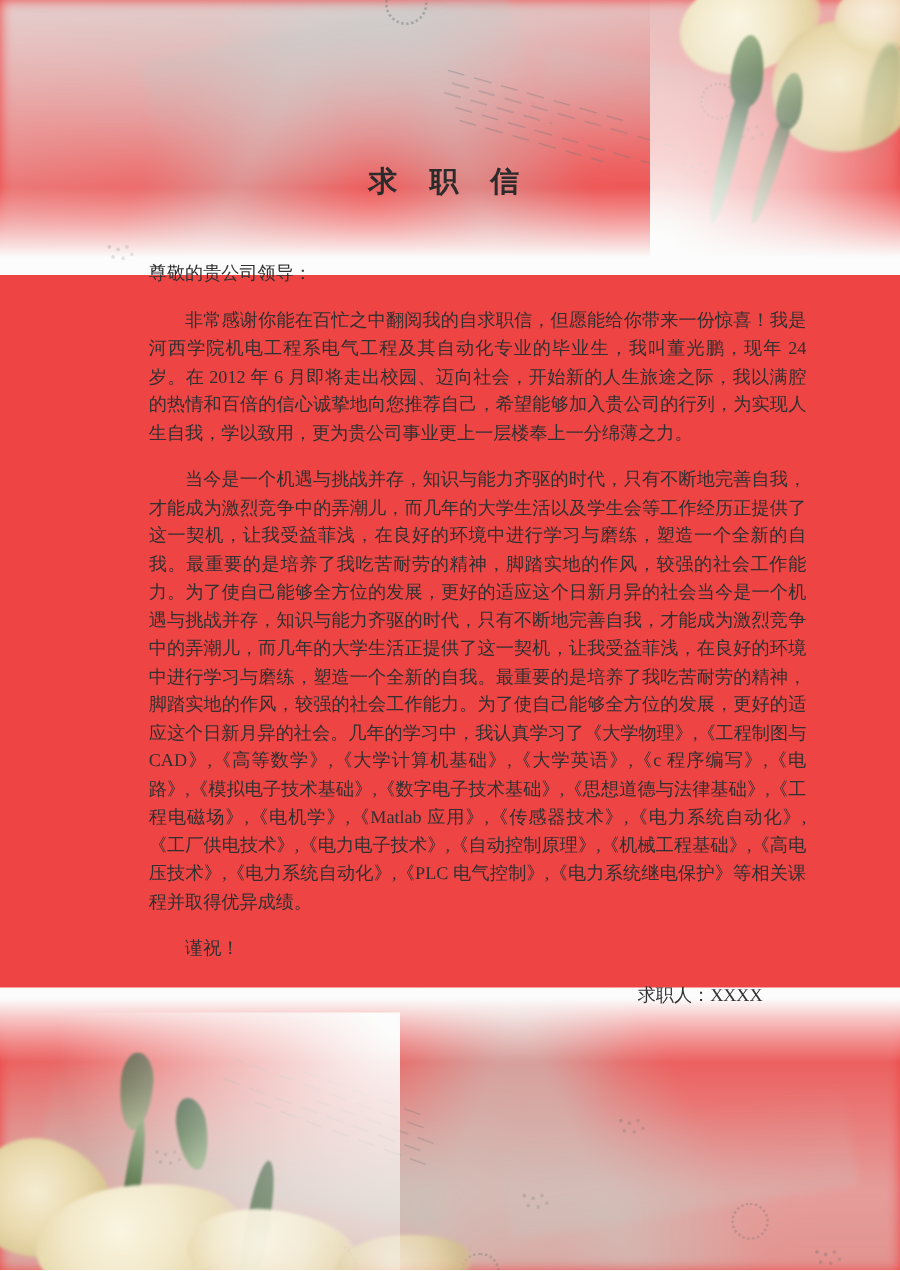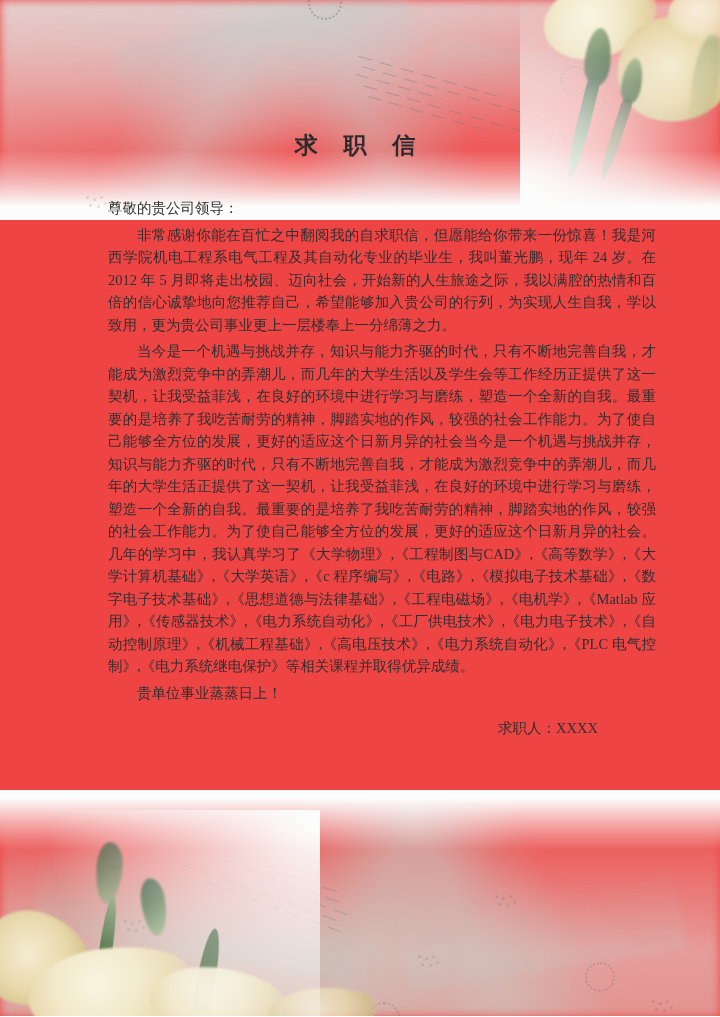--- a/index.html
+++ b/index.html
@@ -77,24 +77,24 @@
   
   .title{
     position:absolute;left:0;top:130px;width:720px;margin:0;
     text-align:center;font-size:23px;font-weight:bold;color:#2b2b2b;
     letter-spacing:10px;font-family:"Liberation Serif","DejaVu Serif",serif;
   }
   .letter{
     position:absolute;left:104px;top:193px;width:556px;
     font-size:14.5px;line-height:22.5px;color:#303030;text-align:justify;
   }
-  .letter p{margin:4px;}
+  .letter p{margin:15px;}
   .letter .indent{text-indent:2em;}
   .sign-block{margin-top:13px;text-align:right;padding-right:50px;}
-  .sign-block p{margin:12px;}
+  .sign-block p{margin:0;}
 </style>
 </head>
 <body>
 
 <div class="page">
 
   <div class="band band-top"></div>
   <div class="crease c1"></div>
   <div class="crease c2"></div>
   <div class="band band-top-fade"></div>
@@ -152,21 +152,21 @@
   <div class="petal" style="left:28px;top:948px;width:165px;height:85px;transform:rotate(-8deg);"></div>
   <div class="petal" style="left:150px;top:968px;width:135px;height:70px;transform:rotate(6deg);opacity:.95;"></div>
   <div class="petal deep" style="left:268px;top:988px;width:110px;height:50px;transform:rotate(-4deg);opacity:.8;"></div>
   <div class="cluster-fade" style="left:0;top:810px;width:320px;height:207px;
        background:radial-gradient(circle at 100% 0%, #fbfcfb 5%, rgba(251,252,251,.5) 40%, rgba(251,252,251,0) 72%);"></div>
 
   <h1 class="title">求 职 信</h1>
 
   <div class="letter">
     <p>尊敬的贵公司领导：</p>
-    <p class="indent">非常感谢你能在百忙之中翻阅我的自求职信，但愿能给你带来一份惊喜！我是河西学院机电工程系电气工程及其自动化专业的毕业生，我叫董光鹏，现年 24 岁。在 2012 年 5 月即将走出校园、迈向社会，开始新的人生旅途之际，我以满腔的热情和百倍的信心诚挚地向您推荐自己，希望能够加入贵公司的行列，为实现人生自我，学以致用，更为贵公司事业更上一层楼奉上一分绵薄之力。</p>
+    <p class="indent">非常感谢你能在百忙之中翻阅我的自求职信，但愿能给你带来一份惊喜！我是河西学院机电工程系电气工程及其自动化专业的毕业生，我叫董光鹏，现年 24 岁。在 2012 年 6 月即将走出校园、迈向社会，开始新的人生旅途之际，我以满腔的热情和百倍的信心诚挚地向您推荐自己，希望能够加入贵公司的行列，为实现人生自我，学以致用，更为贵公司事业更上一层楼奉上一分绵薄之力。</p>
     <p class="indent">当今是一个机遇与挑战并存，知识与能力齐驱的时代，只有不断地完善自我，才能成为激烈竞争中的弄潮儿，而几年的大学生活以及学生会等工作经历正提供了这一契机，让我受益菲浅，在良好的环境中进行学习与磨练，塑造一个全新的自我。最重要的是培养了我吃苦耐劳的精神，脚踏实地的作风，较强的社会工作能力。为了使自己能够全方位的发展，更好的适应这个日新月异的社会当今是一个机遇与挑战并存，知识与能力齐驱的时代，只有不断地完善自我，才能成为激烈竞争中的弄潮儿，而几年的大学生活正提供了这一契机，让我受益菲浅，在良好的环境中进行学习与磨练，塑造一个全新的自我。最重要的是培养了我吃苦耐劳的精神，脚踏实地的作风，较强的社会工作能力。为了使自己能够全方位的发展，更好的适应这个日新月异的社会。几年的学习中，我认真学习了《大学物理》,《工程制图与CAD》,《高等数学》,《大学计算机基础》,《大学英语》,《c 程序编写》,《电路》,《模拟电子技术基础》,《数字电子技术基础》,《思想道德与法律基础》,《工程电磁场》,《电机学》,《Matlab 应用》,《传感器技术》,《电力系统自动化》,《工厂供电技术》,《电力电子技术》,《自动控制原理》,《机械工程基础》,《高电压技术》,《电力系统自动化》,《PLC 电气控制》,《电力系统继电保护》等相关课程并取得优异成绩。</p>
-    <p class="indent">贵单位事业蒸蒸日上！</p>
+    <p class="indent">谨祝！</p>
     <div class="sign-block">
       <p>求职人：XXXX</p>
     </div>
   </div>
 
 </div>
 
 </body></html>

